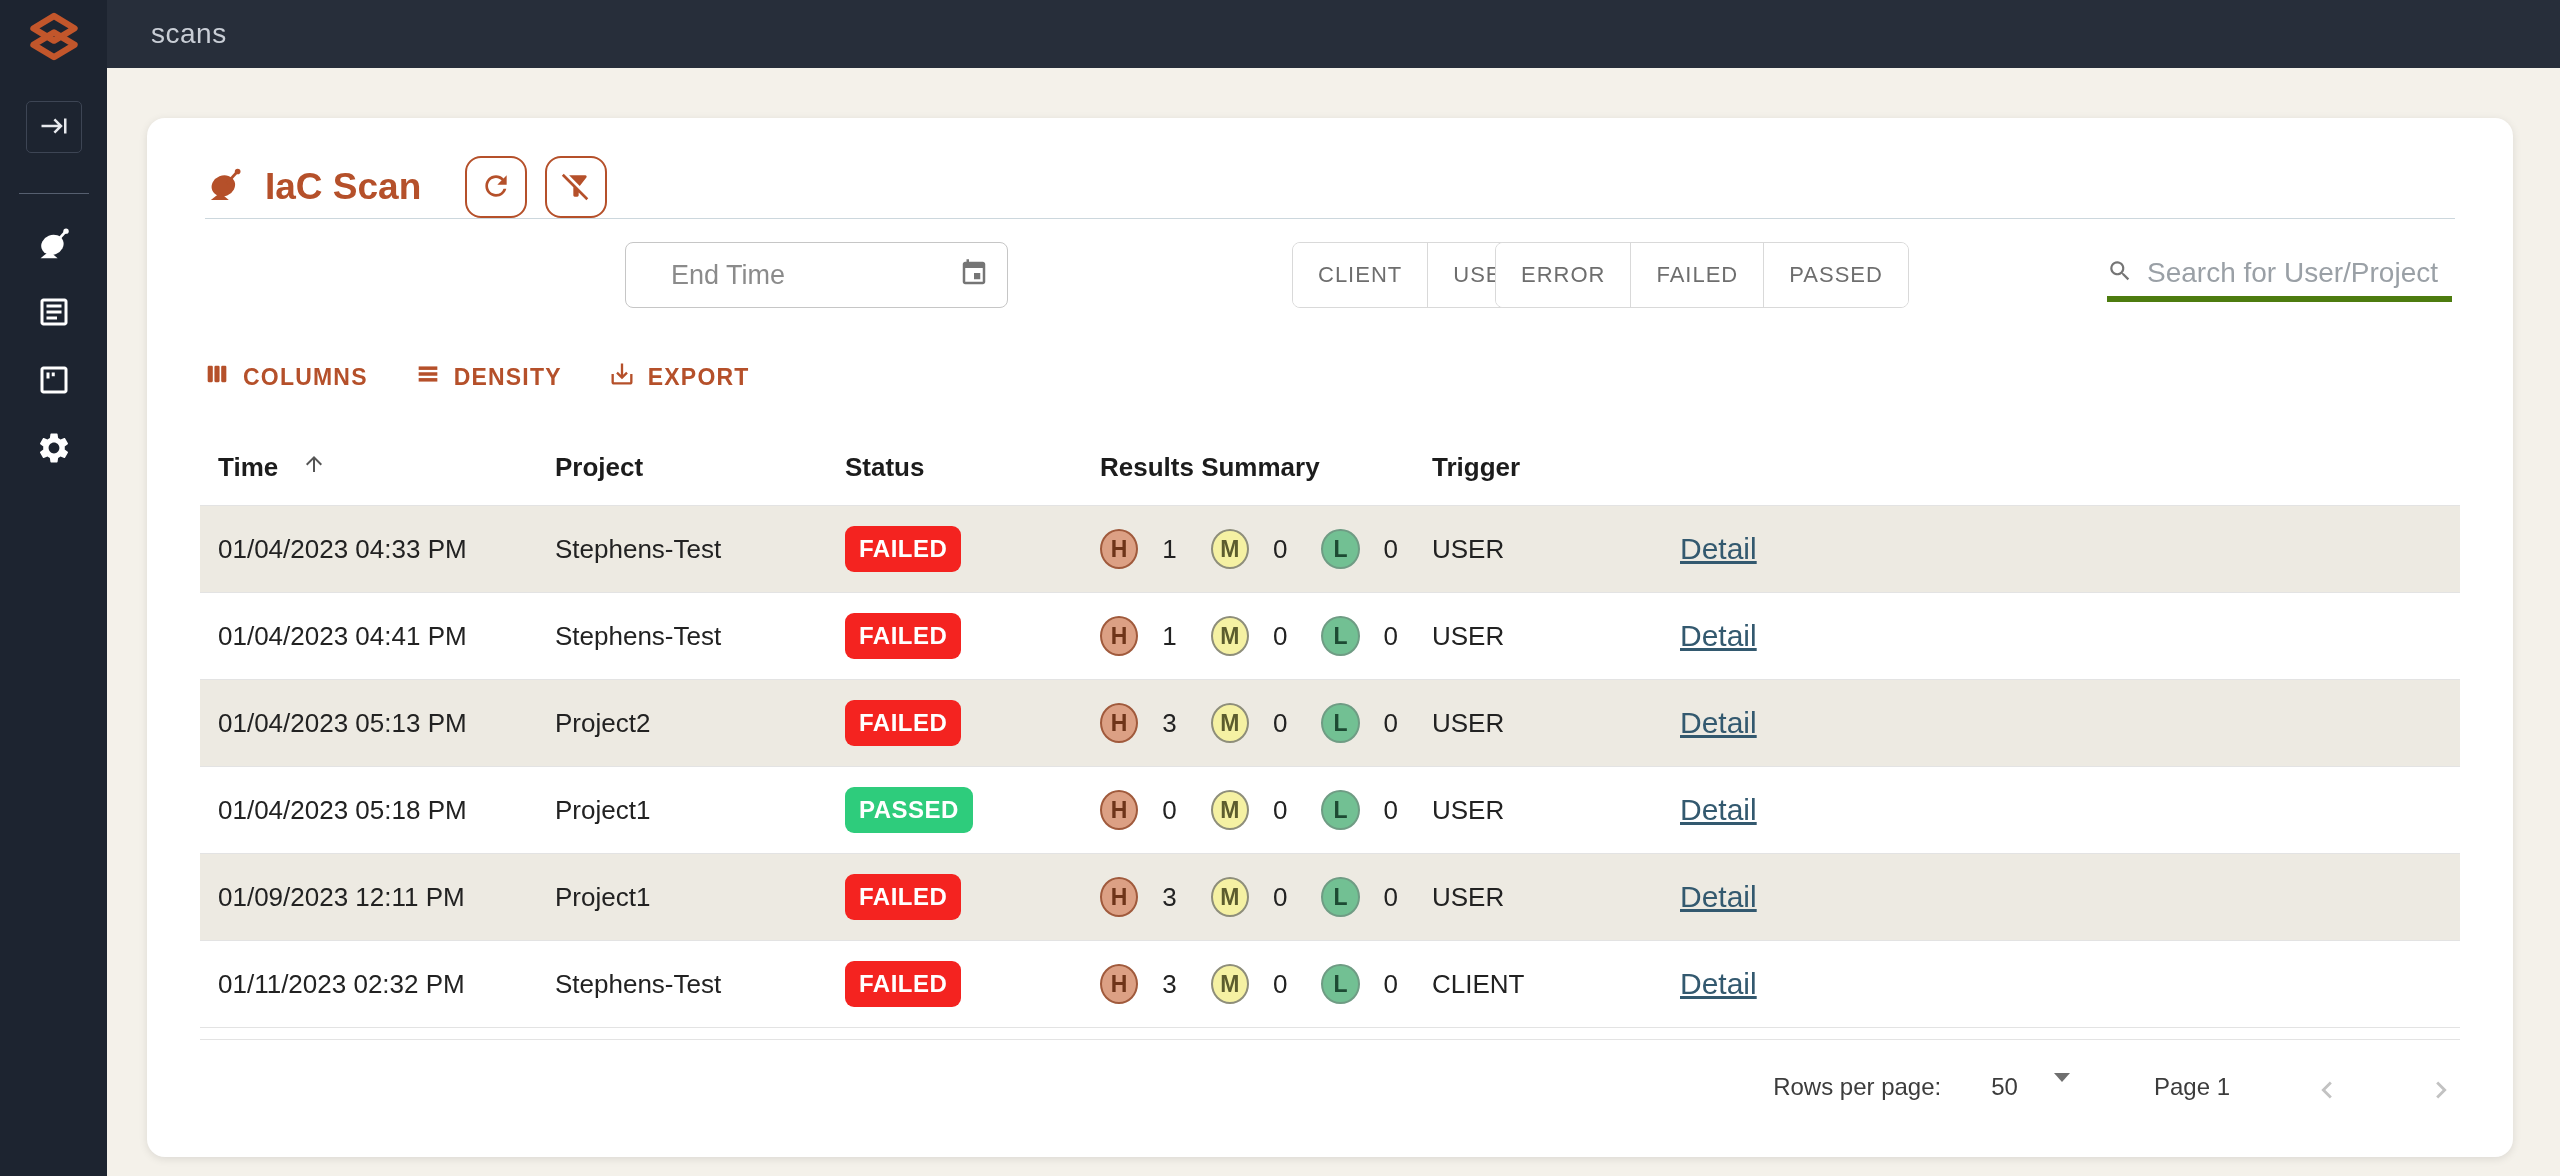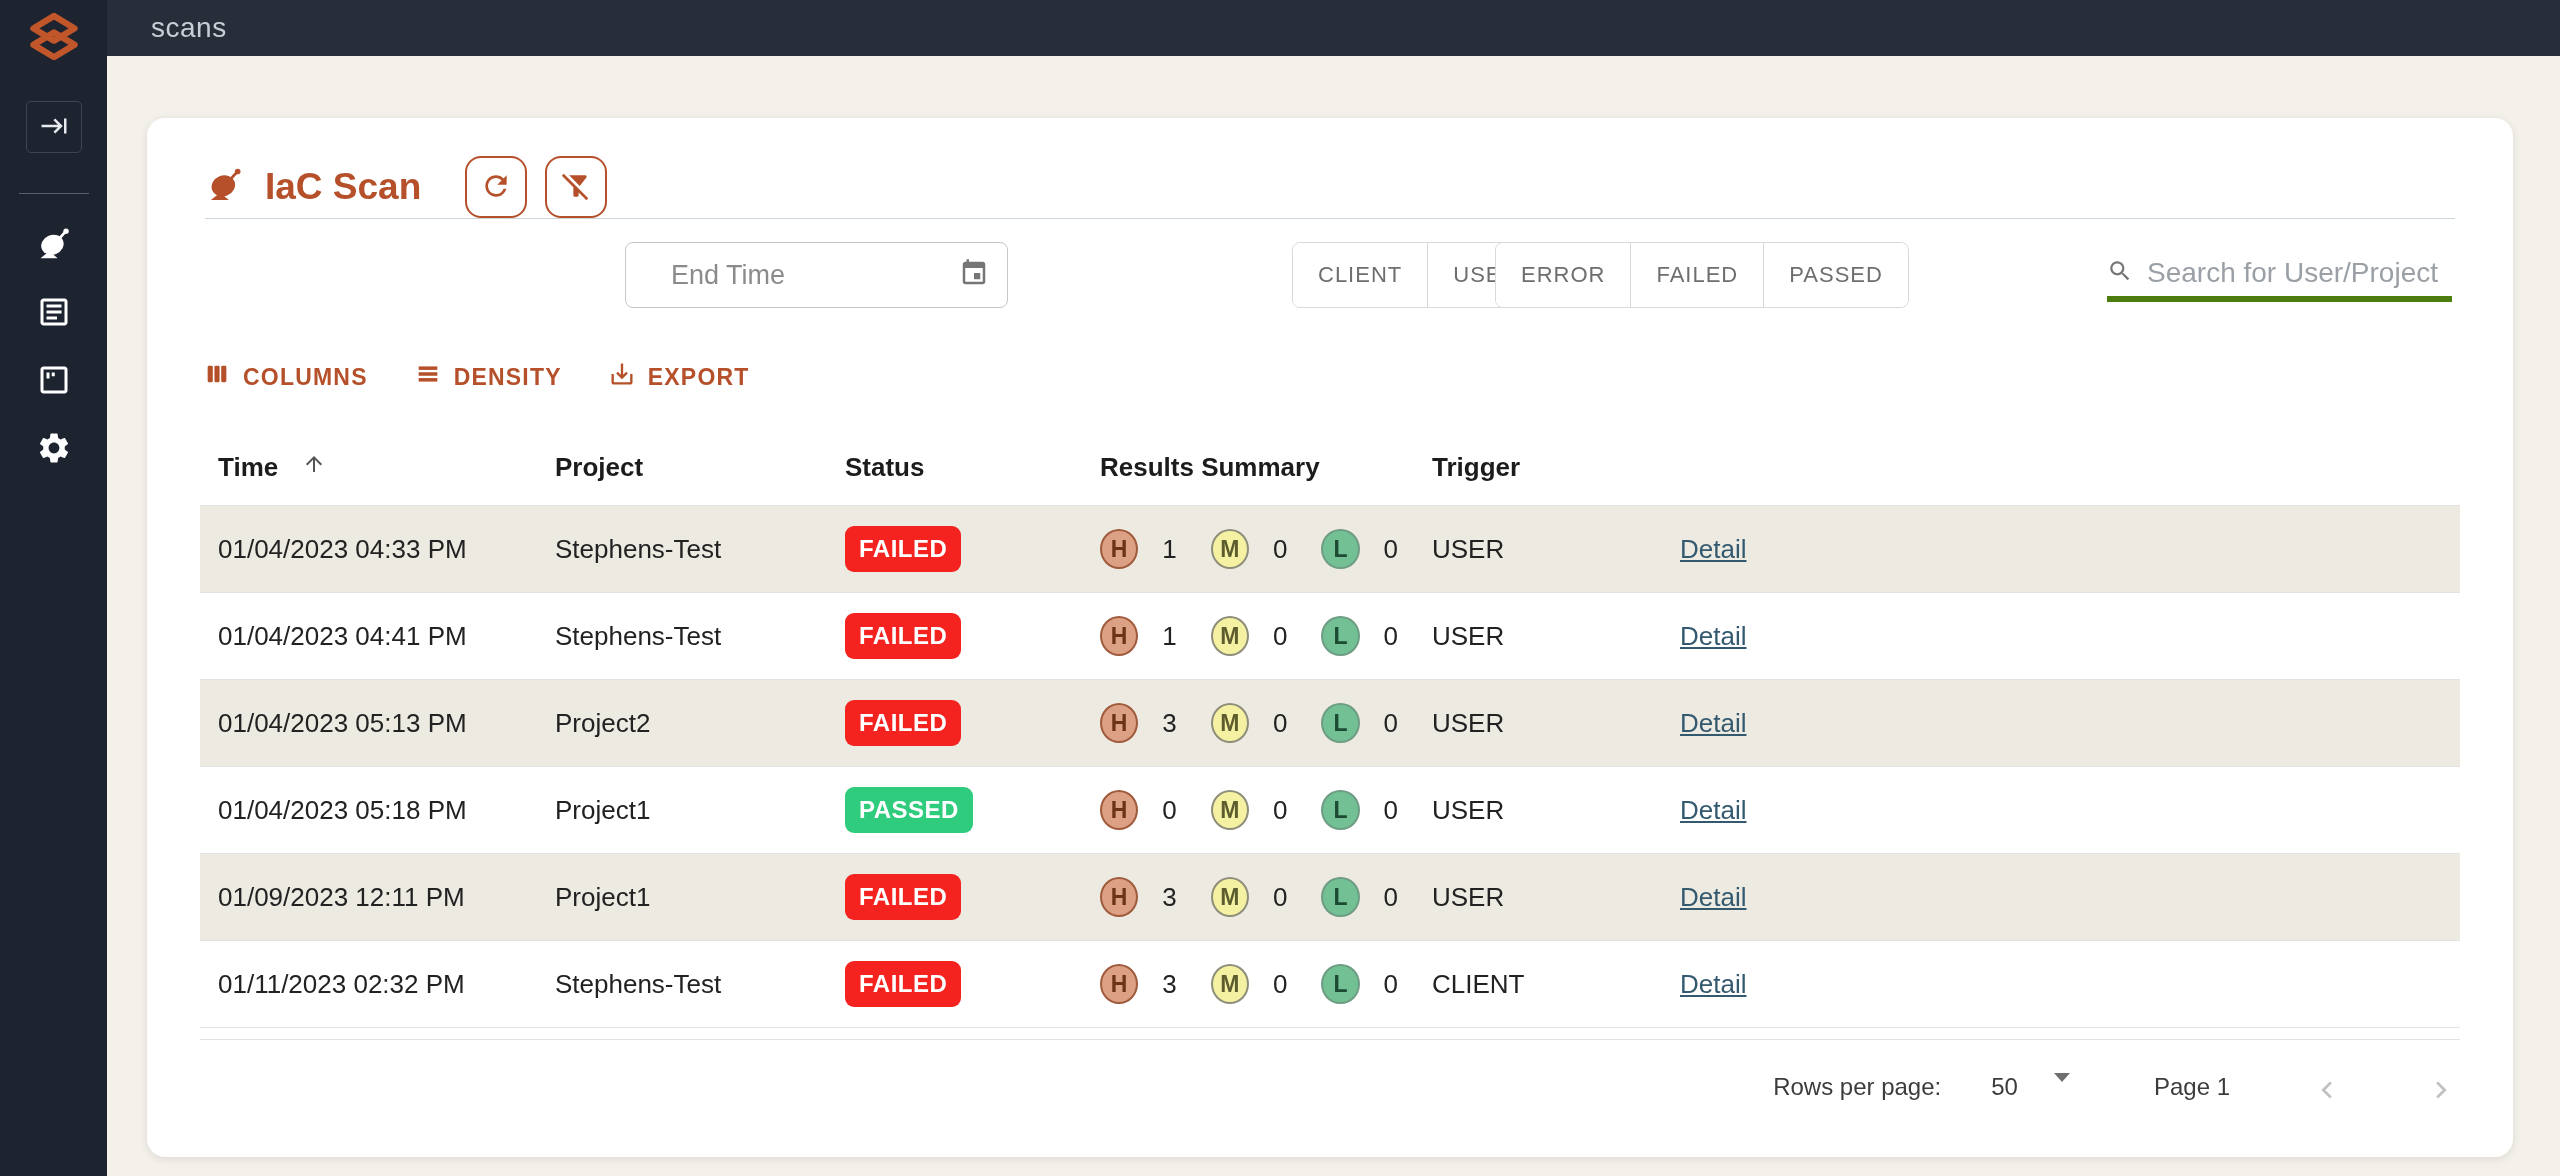--- a/index.html
+++ b/index.html
@@ -22,21 +22,21 @@
   
   .sidebar{position:absolute;left:0;top:0;width:107px;height:1176px;background:var(--sidebar);
     display:flex;flex-direction:column;align-items:center;z-index:5;}
   .logo{margin-top:10px;width:58px;height:58px;}
   .expand-btn{margin-top:33px;width:56px;height:52px;border:1px solid #3d4554;border-radius:5px;
     display:flex;align-items:center;justify-content:center;cursor:pointer;background:transparent;}
   .sidebar-divider{margin-top:40px;width:70px;border-top:1px solid #565f6f;}
   .nav-icons{margin-top:32px;display:flex;flex-direction:column;gap:30px;align-items:center;}
   .nav-btn{width:44px;height:38px;display:flex;align-items:center;justify-content:center;cursor:pointer;background:transparent;border:none;}
   
-  .topbar{position:absolute;left:107px;right:0;top:0;height:56px;background:var(--topbar);
+  .topbar{position:absolute;left:107px;right:0;top:0;height:68px;background:var(--topbar);
     display:flex;align-items:center;padding-left:44px;}
   .topbar-title{color:#c9ced6;font-size:28px;letter-spacing:.5px;}
   
   .content{position:absolute;left:107px;top:80px;right:0;bottom:0;background:var(--pagebg);}
   .card{position:absolute;left:40px;top:38px;width:2366px;height:1039px;background:#fff;
     border-radius:18px;box-shadow:0 2px 8px rgba(0,0,0,.10);}
   
   .card-header{position:absolute;left:58px;top:38px;display:flex;align-items:center;}
   .page-title{color:var(--brand);font-size:37px;font-weight:bold;margin-left:20px;margin-right:26px;}
   .hdr-btn{width:62px;height:62px;border:2px solid var(--brand);border-radius:16px;background:#fff;
@@ -72,21 +72,21 @@
     font-size:24px;letter-spacing:.5px;}
   .badge.failed{background:var(--failed);}
   .badge.passed{background:var(--passed);}
   .sev-group{display:flex;align-items:center;}
   .chip{width:40px;height:40px;border-radius:50%;display:flex;align-items:center;justify-content:center;
     font-size:23px;font-weight:bold;border:2px solid;}
   .chip.h{background:#dca084;border-color:#a05a3c;color:#6e3419;}
   .chip.m{background:#f5f1a3;border-color:#8e8e7a;color:#5c5c2e;}
   .chip.l{background:#72c093;border-color:#6f9c84;color:#1d4a33;}
   .sev-count{margin:0 34px 0 24px;font-size:26px;color:#222;}
-  .detail-link{color:var(--link);text-decoration:underline;font-size:26px;cursor:pointer;}
+  .detail-link{color:var(--link);text-decoration:underline;font-size:30px;cursor:pointer;}
   
   .pagination{position:absolute;right:55px;top:955px;height:60px;display:flex;align-items:flex-start;color:#3c3c3c;gap:22px;}
   .rpp-label{font-size:24px;}
   .rpp-value{font-size:24px;margin-left:28px;}
   .rpp-arrow{margin-left:14px;width:0;height:0;border-left:8px solid transparent;border-right:8px solid transparent;
     border-top:9px solid #6f6f6f;cursor:pointer;}
   .page-label{font-size:24px;margin-left:62px;}
   .pg-chevron{margin-left:58px;background:none;border:none;cursor:pointer;display:flex;align-items:center;}
 </style>
 </head>

